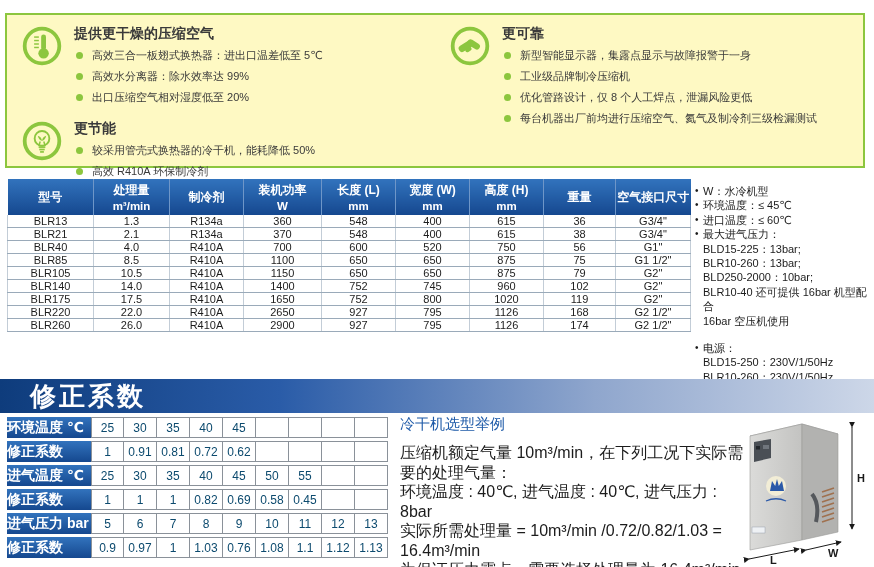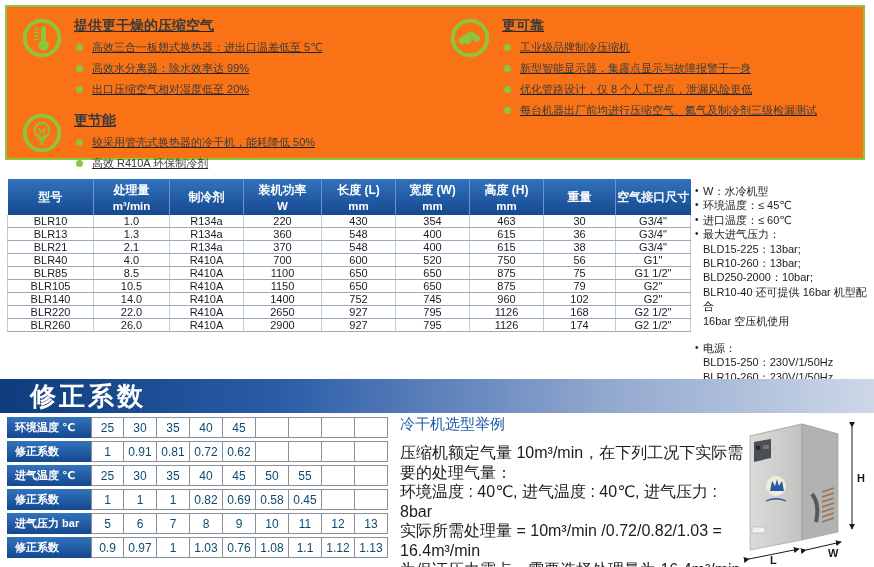--- a/index.html
+++ b/index.html
@@ -1,21 +1,21 @@
 <!DOCTYPE html>
 <html style="--accent-green: #8cc63e; --header-blue-light: #3273bd; --header-blue-dark: #15488f; --banner-dark: #0e3c7c; --banner-mid: #2a5ca8; --banner-light: #cdd7e8; --example-title-blue: #1e5aa8;"><head>
 <meta charset="utf-8">
 <style>
   html,body{margin:0;padding:0;background:#fff;}
   body{font-family:"Liberation Sans","DejaVu Sans",sans-serif;color:#222;}
   #page{position:relative;width:874px;height:567px;background:#fff;overflow:hidden;}
 
   
-  .features-box{position:absolute;left:5px;top:5px;width:856px;height:151px;
-    border:2px solid var(--accent-green,#8cc63e);display:flex;background:#f97316;text-decoration:underline;}
+  .features-box{position:absolute;left:5px;top:13px;width:856px;height:151px;
+    border:2px solid var(--accent-green,#8cc63e);display:flex;background:#fef9c3;}
   .feat-col{width:50%;padding:8px 0 0 14px;box-sizing:border-box;}
   .feat-group{display:flex;margin-bottom:10px;}
   .feat-icon{width:42px;height:42px;flex:0 0 42px;margin-right:11px;margin-top:2px;}
   .feat-icon svg{width:42px;height:42px;display:block;}
   .feat-body{flex:1;min-width:0;}
   .feat-title{font-size:14px;font-weight:bold;color:#3a3a3a;line-height:18px;margin:1px 0 3px 0;}
   .feat-bullet{display:flex;align-items:flex-start;line-height:21px;}
   .feat-bullet .dot{width:7px;height:7px;border-radius:50%;background:var(--accent-green,#8cc63e);
     flex:0 0 7px;margin:7px 9px 0 2px;}
   .feat-bullet .btext{font-size:11px;color:#3a3a3a;}
@@ -41,23 +41,23 @@
 
   
   .banner{position:absolute;left:0;top:379px;width:874px;height:34px;
     background:linear-gradient(90deg,var(--banner-dark,#0e3c7c) 0%,var(--banner-mid,#2a5ca8) 32%,#8fa6cd 68%,var(--banner-light,#cdd7e8) 100%);
     display:flex;align-items:center;}
   .banner-title{color:#fff;font-size:26px;font-weight:bold;letter-spacing:3px;margin-left:30px;}
 
   
   .corr-rows{position:absolute;left:7px;top:417px;}
   .corr-row{display:flex;height:21px;margin-bottom:3px;}
-  .corr-label{width:84px;flex:0 0 84px;box-sizing:border-box;padding-left:8px;
+  .corr-label{width:84px;flex:0 0 84px;box-sizing:border-box;
     background:linear-gradient(180deg,var(--header-blue-light,#3273bd),var(--header-blue-dark,#15488f));
-    color:#fff;font-size:11px;font-weight:bold;display:flex;align-items:center;}
+    color:#fff;font-size:14px;font-weight:bold;display:flex;align-items:center;}
   .corr-cell{width:33px;flex:0 0 33px;box-sizing:border-box;background:#fff;
     border-top:1px solid #8a9199;border-bottom:1px solid #8a9199;border-right:1px solid #8a9199;
     font-size:12px;display:flex;align-items:center;justify-content:center;color:#0c4a6e;}
   .corr-cell:nth-child(2){border-left:1px solid #8a9199;}
 
   
   .example{position:absolute;left:400px;top:415px;width:345px;}
   .example-title{font-size:15px;font-weight:normal;color:var(--example-title-blue,#1e5aa8);margin-bottom:9px;}
   .example-line{font-size:16px;line-height:19.5px;color:#1c1c1c;}
 
@@ -137,25 +137,25 @@
                 <rect x="8.5" y="17" width="15" height="6.5" rx="3" transform="rotate(-32 16 20)"></rect>
     <rect x="17" y="15.5" width="13" height="6" rx="3" transform="rotate(32 23.5 18.5)"></rect>
     <rect x="15" y="21.5" width="6.5" height="4" rx="2" transform="rotate(-32 18 23)"></rect>
               </g>
             </svg>
           </div>
           <div class="feat-body">
             <div class="feat-title">更可靠</div>
             <div class="feat-bullet">
               <span class="dot"></span>
+              <span class="btext">新型智能显示器，集露点显示与故障报警于一身</span>
+            </div>
+            <div class="feat-bullet">
+              <span class="dot"></span>
               <span class="btext">工业级品牌制冷压缩机</span>
-            </div>
-            <div class="feat-bullet">
-              <span class="dot"></span>
-              <span class="btext">新型智能显示器，集露点显示与故障报警于一身</span>
             </div>
             <div class="feat-bullet">
               <span class="dot"></span>
               <span class="btext">优化管路设计，仅 8 个人工焊点，泄漏风险更低</span>
             </div>
             <div class="feat-bullet">
               <span class="dot"></span>
               <span class="btext">每台机器出厂前均进行压缩空气、氦气及制冷剂三级检漏测试</span>
             </div>
           </div>
@@ -183,31 +183,20 @@
           <th><span>装机功率</span><span class="sub">W</span></th>
           <th><span>长度 (L)</span><span class="sub">mm</span></th>
           <th><span>宽度 (W)</span><span class="sub">mm</span></th>
           <th><span>高度 (H)</span><span class="sub">mm</span></th>
           <th><span>重量</span></th>
           <th><span>空气接口尺寸</span></th>
         </tr>
       </thead>
     <tbody id="spec-body">
         <tr>
-          <td>BLR10</td>
-          <td>1.0</td>
-          <td>R134a</td>
-          <td>220</td>
-          <td>430</td>
-          <td>354</td>
-          <td>463</td>
-          <td>30</td>
-          <td>G3/4"</td>
-        </tr>
-        <tr>
           <td>BLR13</td>
           <td>1.3</td>
           <td>R134a</td>
           <td>360</td>
           <td>548</td>
           <td>400</td>
           <td>615</td>
           <td>36</td>
           <td>G3/4"</td>
         </tr>
@@ -257,20 +246,31 @@
         </tr>
         <tr>
           <td>BLR140</td>
           <td>14.0</td>
           <td>R410A</td>
           <td>1400</td>
           <td>752</td>
           <td>745</td>
           <td>960</td>
           <td>102</td>
+          <td>G2"</td>
+        </tr>
+        <tr>
+          <td>BLR175</td>
+          <td>17.5</td>
+          <td>R410A</td>
+          <td>1650</td>
+          <td>752</td>
+          <td>800</td>
+          <td>1020</td>
+          <td>119</td>
           <td>G2"</td>
         </tr>
         <tr>
           <td>BLR220</td>
           <td>22.0</td>
           <td>R410A</td>
           <td>2650</td>
           <td>927</td>
           <td>795</td>
           <td>1126</td>

